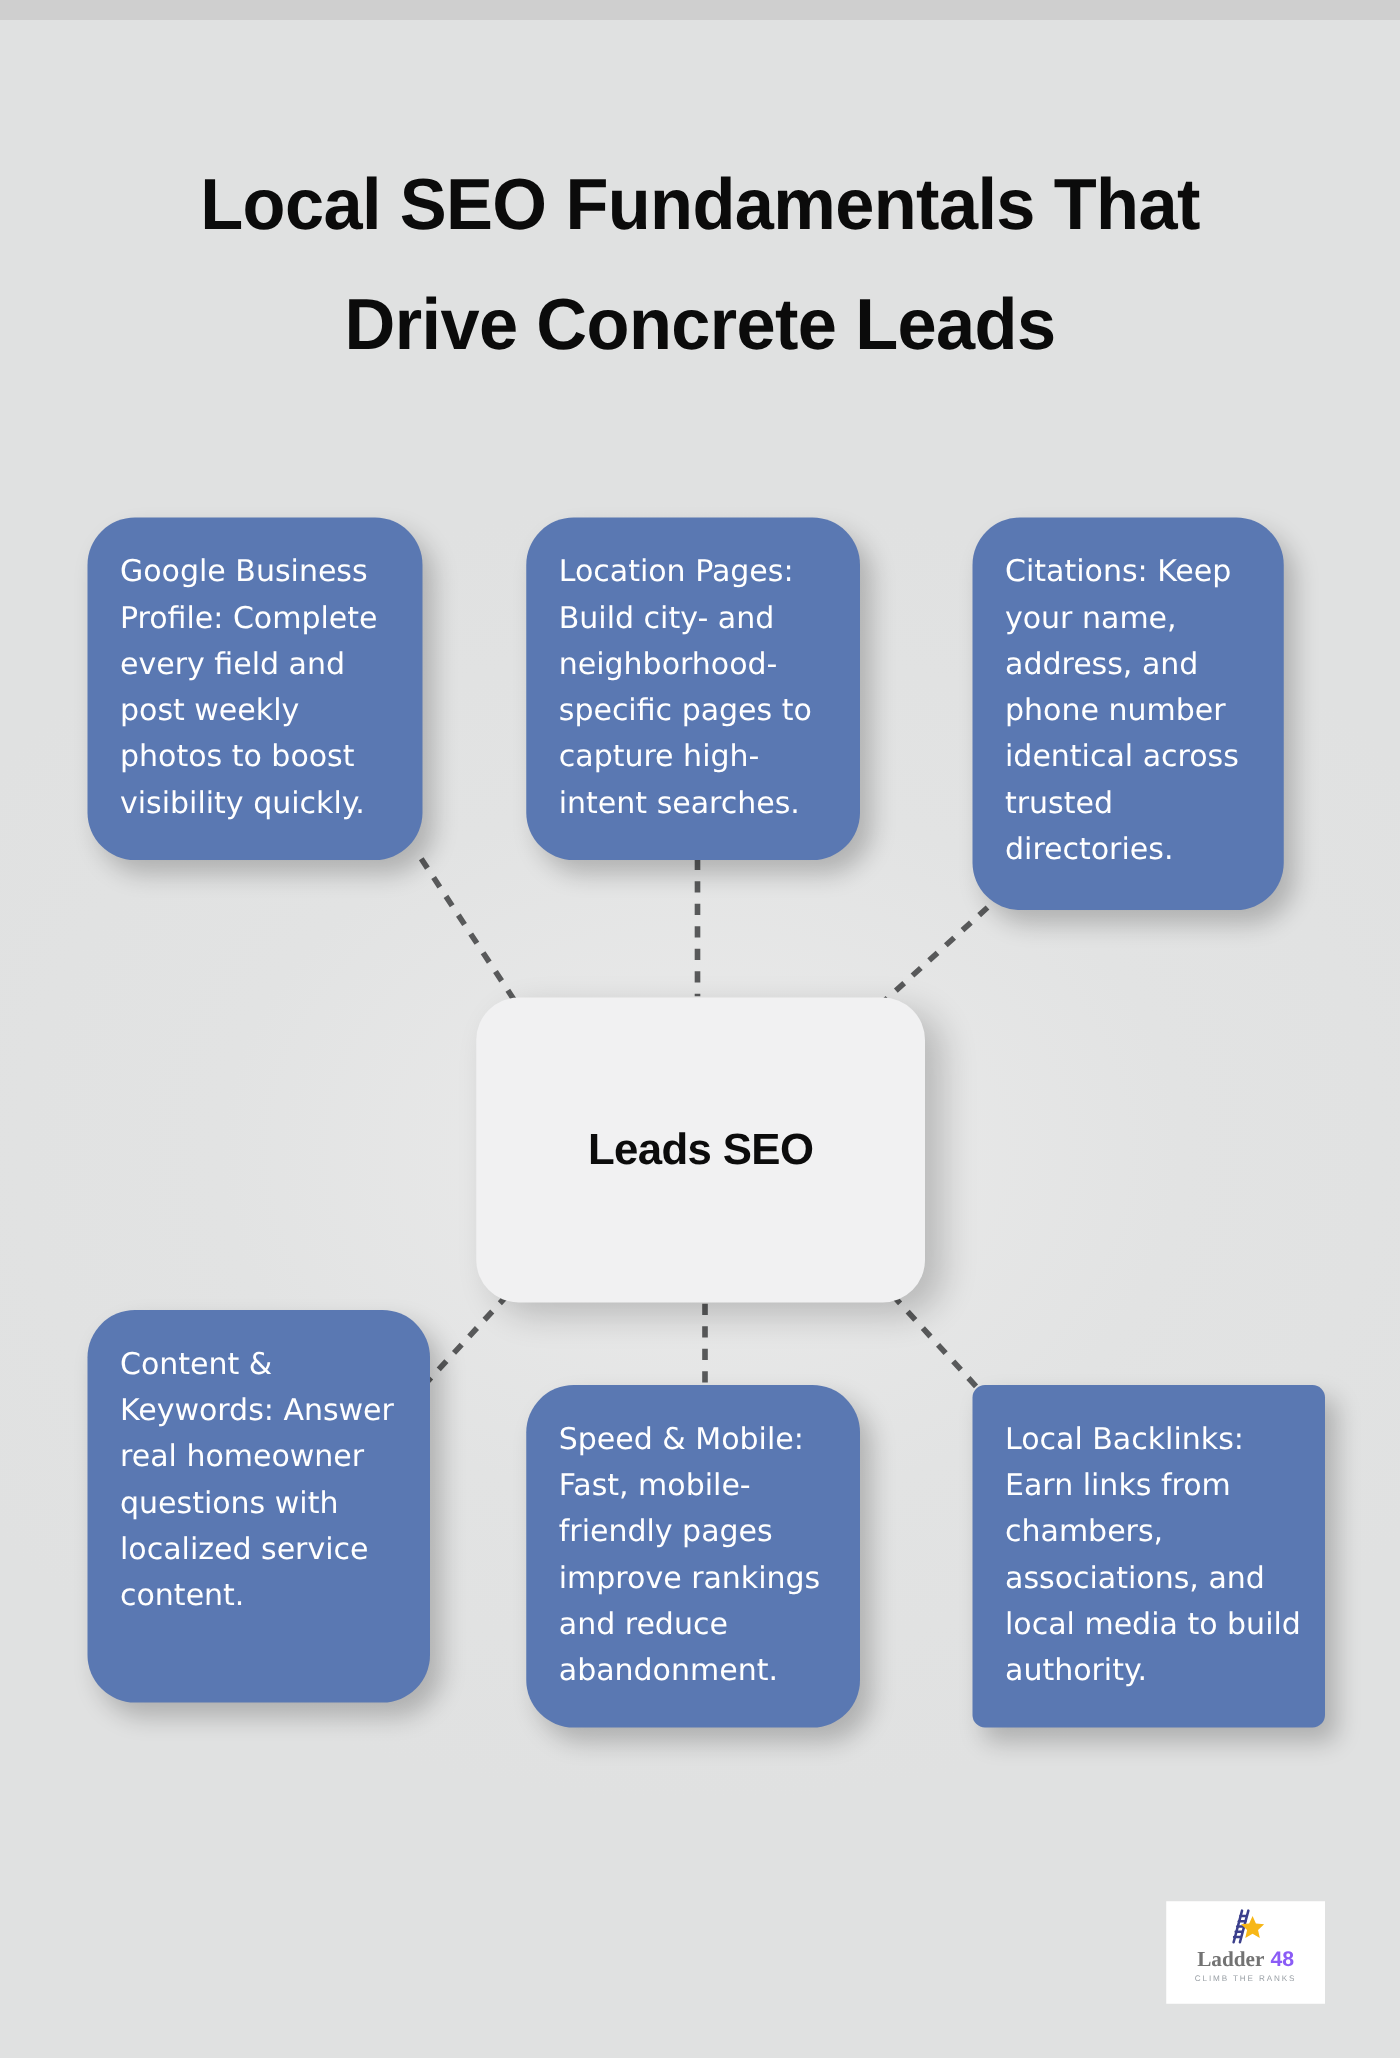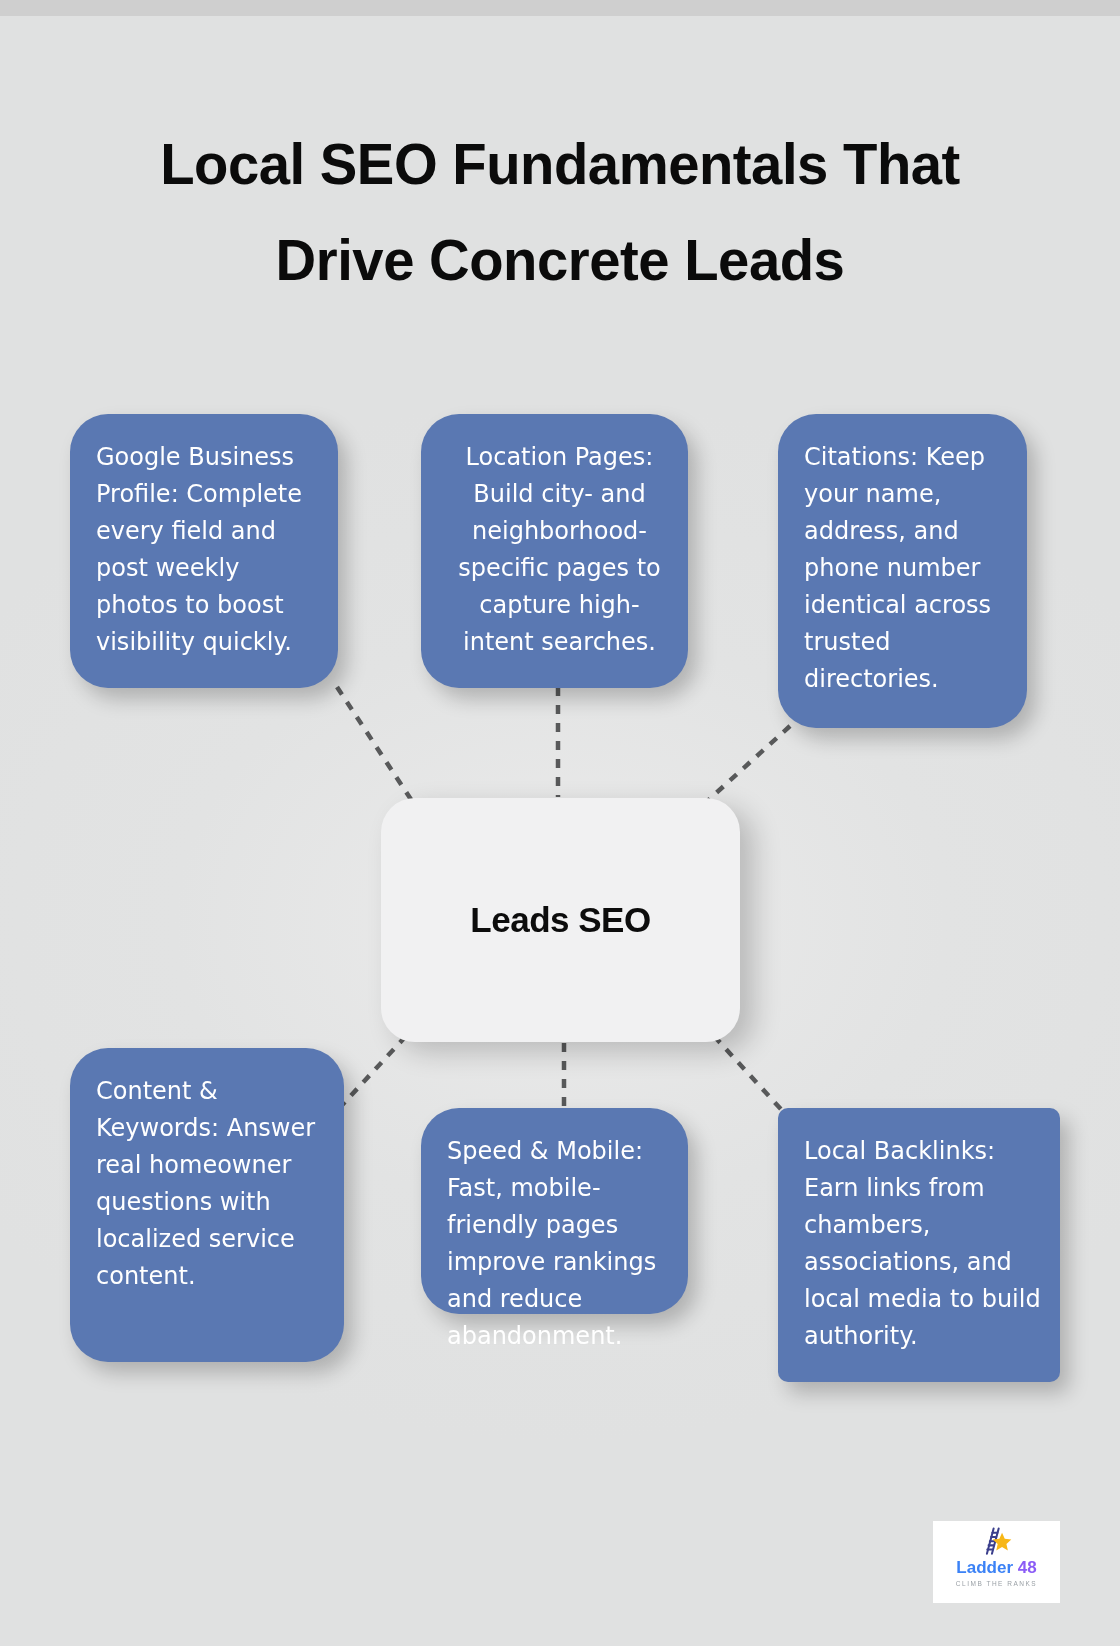--- a/index.html
+++ b/index.html
@@ -38,24 +38,24 @@
     padding:25px 16px 0 26px;
   }
   .node p{
     margin:0;
     font-size:24px;
     line-height:37px;
     color:#ffffff;
     font-weight:400;
   }
   .n1{left:70px;  top:398px;  width:268px; height:274px;}
-  .n2{left:421px; top:398px;  width:267px; height:274px;text-align:center;}
+  .n2{left:421px; top:398px;  width:267px; height:274px;}
   .n3{left:778px; top:398px;  width:249px; height:314px;}
   .n4{left:70px;  top:1032px; width:274px; height:314px;}
-  .n5{left:421px; top:1092px; width:267px; height:206px;}
+  .n5{left:421px; top:1092px; width:267px; height:274px;}
   .n6{left:778px; top:1092px; width:282px; height:274px;border-radius:10px;}
   .center-box{
     position:absolute;
     left:381px;top:782px;width:359px;height:244px;
     background:#f1f1f2;
     border-radius:34px;
     box-shadow:14px 10px 28px rgba(0,0,0,0.20);
     display:flex;align-items:center;justify-content:center;
   }
   .center-box span{
@@ -69,21 +69,21 @@
     position:absolute;
     left:933px;top:1505px;width:127px;height:82px;
     background:#ffffff;
     display:flex;flex-direction:column;align-items:center;justify-content:flex-start;
     padding-top:5px;box-sizing:border-box;
   }
   .logo .brand{
     font-family:"Liberation Sans","DejaVu Sans",sans-serif;
     font-weight:700;font-size:17px;line-height:18px;margin-top:1px;
   }
-  .logo .brand .b1{color:#3b82f6;}
+  .logo .brand .b1{color:#737373;font-family:Liberation Serif, serif;}
   .logo .brand .b2{color:#8b5cf6;}
   .logo .tagline{
     font-family:"Liberation Sans","DejaVu Sans",sans-serif;
     font-size:6.5px;letter-spacing:1.5px;color:#9aa0a6;margin-top:3px;
   }
 </style>
 </head>
 <body>
 
 <div class="canvas">

